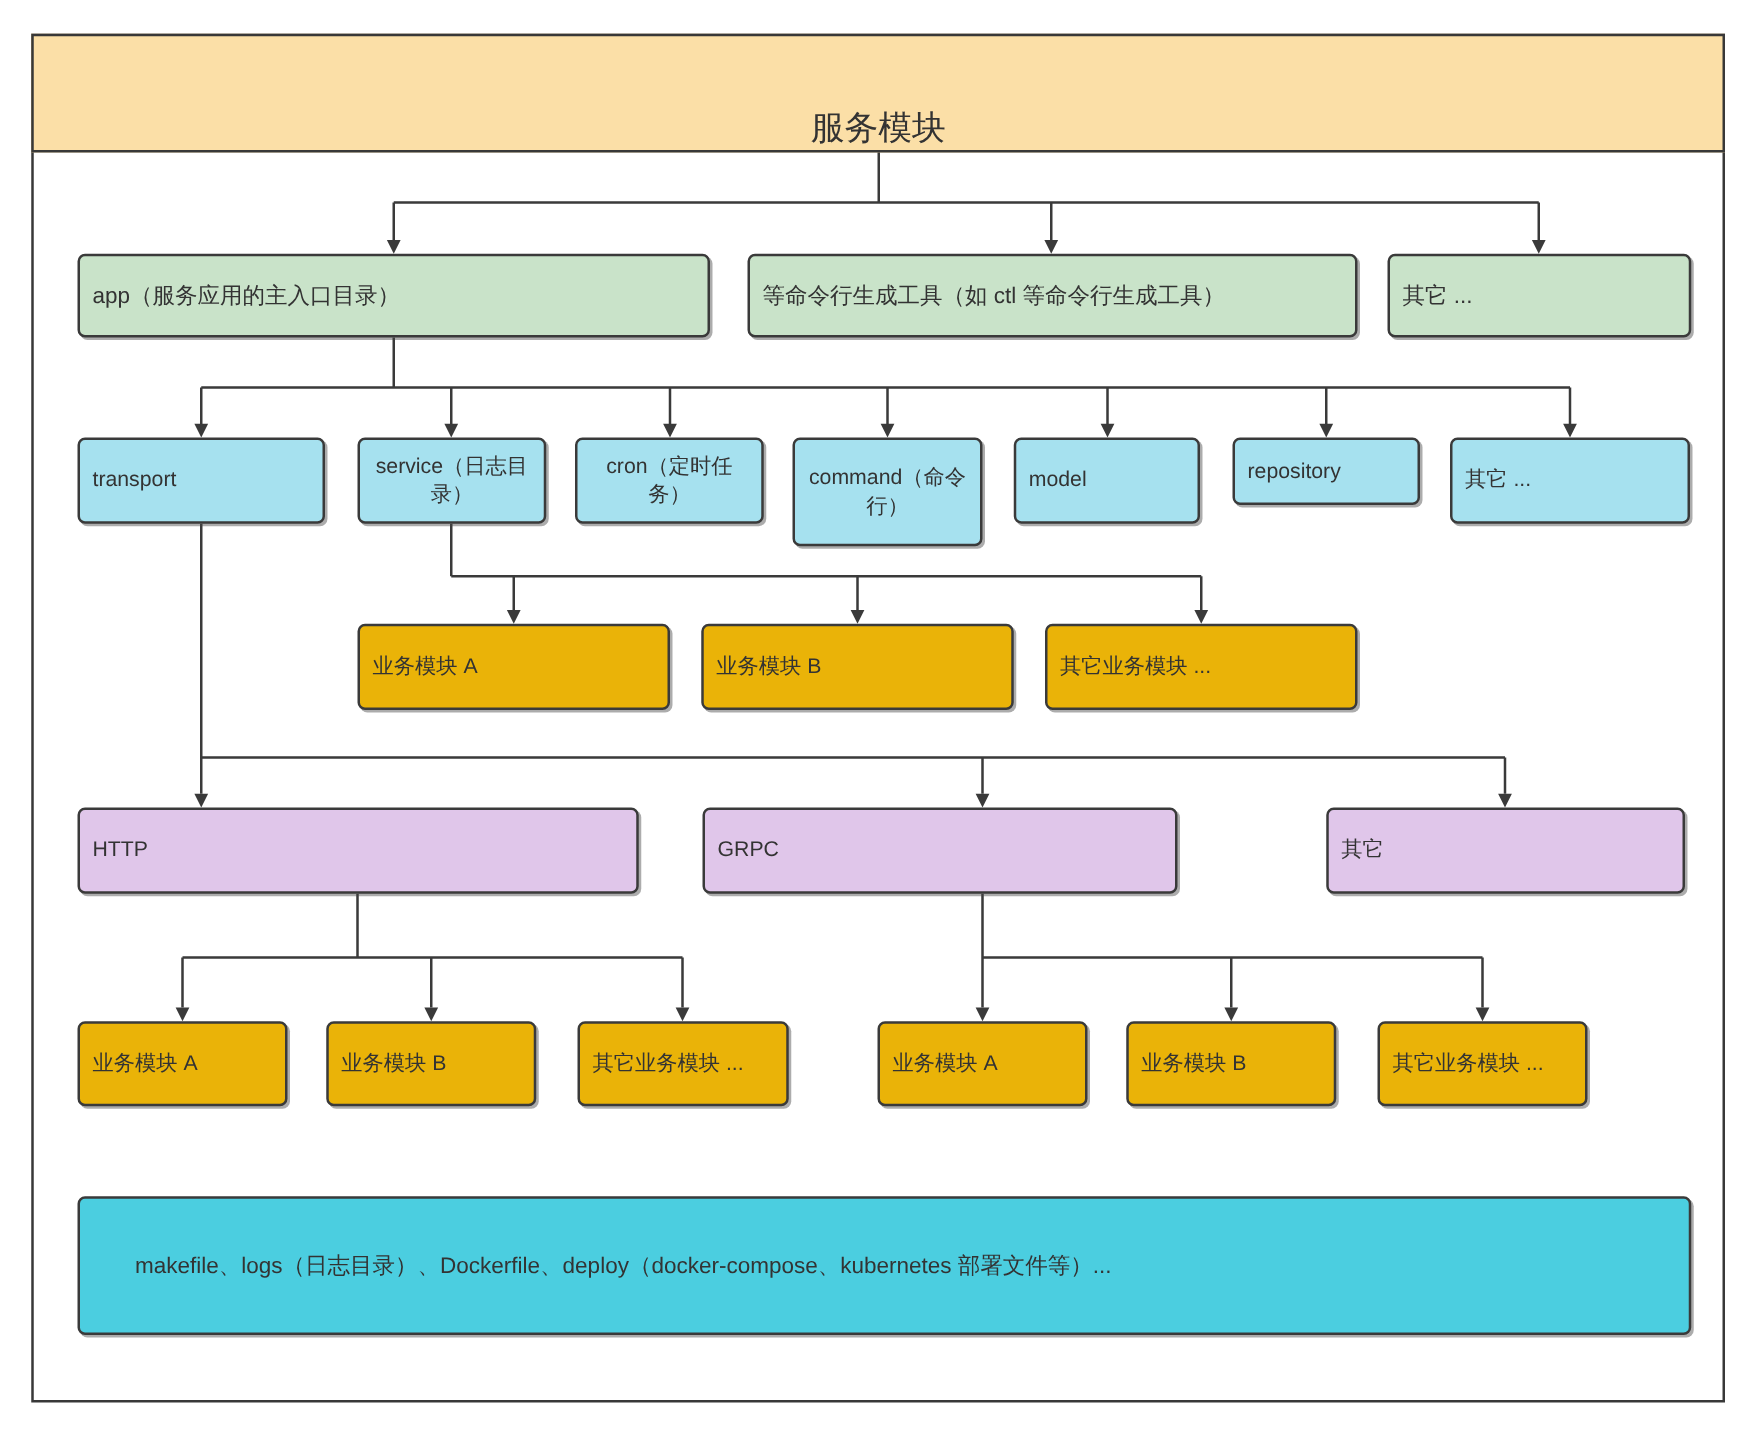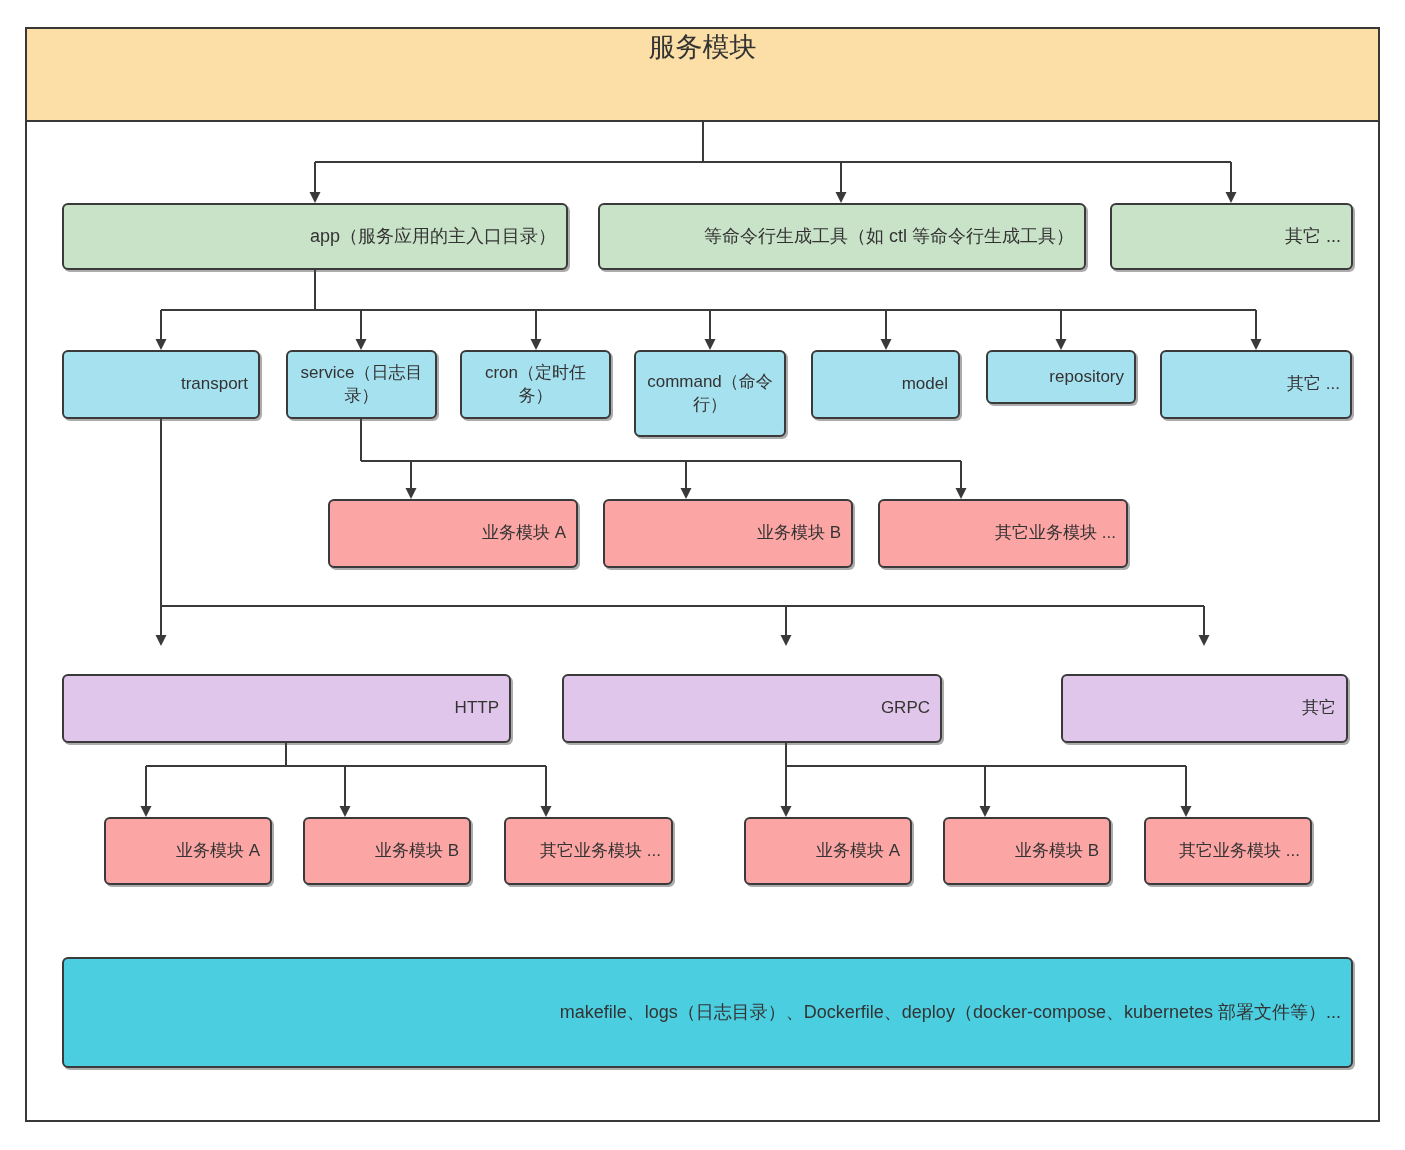--- a/index.html
+++ b/index.html
@@ -1,29 +1,29 @@
 <!DOCTYPE html>
 <html><head>
 <meta charset="utf-8">
 <style>
   html,body{margin:0;padding:0;background:#ffffff;}
   body{font-family:"Liberation Sans","DejaVu Sans",sans-serif;color:#333;}
   .stage{position:relative;width:1405px;height:1150px;background:#fff;overflow:hidden;}
   .outer{position:absolute;left:25px;top:27px;width:1355px;height:1095px;border:2px solid #383838;box-sizing:border-box;background:#fff;}
   .header{position:absolute;left:25px;top:27px;width:1355px;height:95px;border:2px solid #383838;box-sizing:border-box;
-          background:#FBDFA7;display:flex;align-items:flex-start;justify-content:center;font-size:27px;}
+          background:#FBDFA7;display:flex;align-items:flex-end;justify-content:center;font-size:27px;}
   svg.wires{position:absolute;left:0;top:0;pointer-events:none;}
   .node{position:absolute;box-sizing:border-box;border:2px solid #3a3a3a;border-radius:6px;
-        display:flex;align-items:center;justify-content:flex-end;text-align:center;
+        display:flex;align-items:center;justify-content:flex-start;text-align:center;
         font-size:17px;line-height:1.35;padding:4px 10px;
         box-shadow:2px 2px 0 rgba(70,70,70,.45);}
   .green{background:#C9E3C9;font-size:18px;}
   .cyan{background:#A6E1EF;}
-  .pink{background:#fca5a5;margin-left:42px;}
-  .purple{background:#E0C6EA;margin-top:28px;}
+  .pink{background:#eab308;}
+  .purple{background:#E0C6EA;}
   .teal{background:#4BCEE0;font-size:18px;padding-left:44px;}
   .wires path{stroke:#3a3a3a;stroke-width:2;fill:none;}
   .wires path.arrow{fill:#3a3a3a;stroke:none;}
 </style>
 </head>
 <body>
 
 <div class="stage">
 
   <div class="outer"></div>

